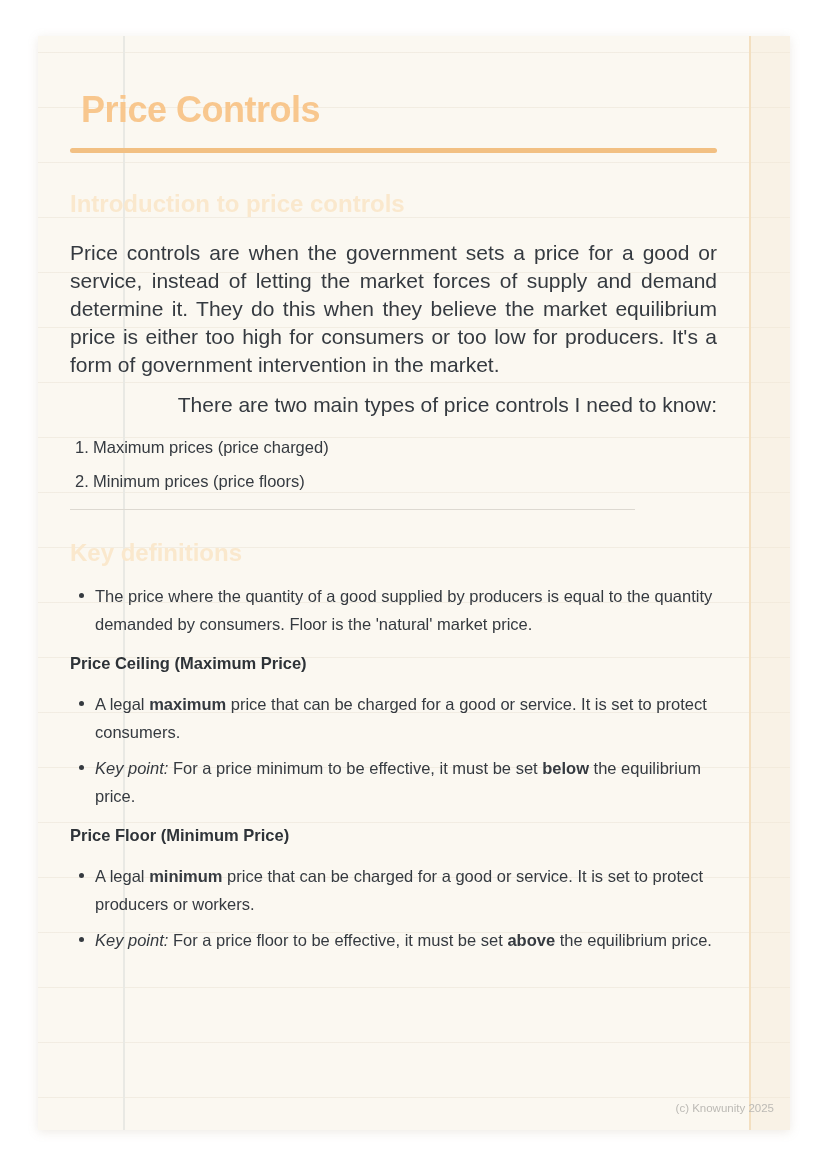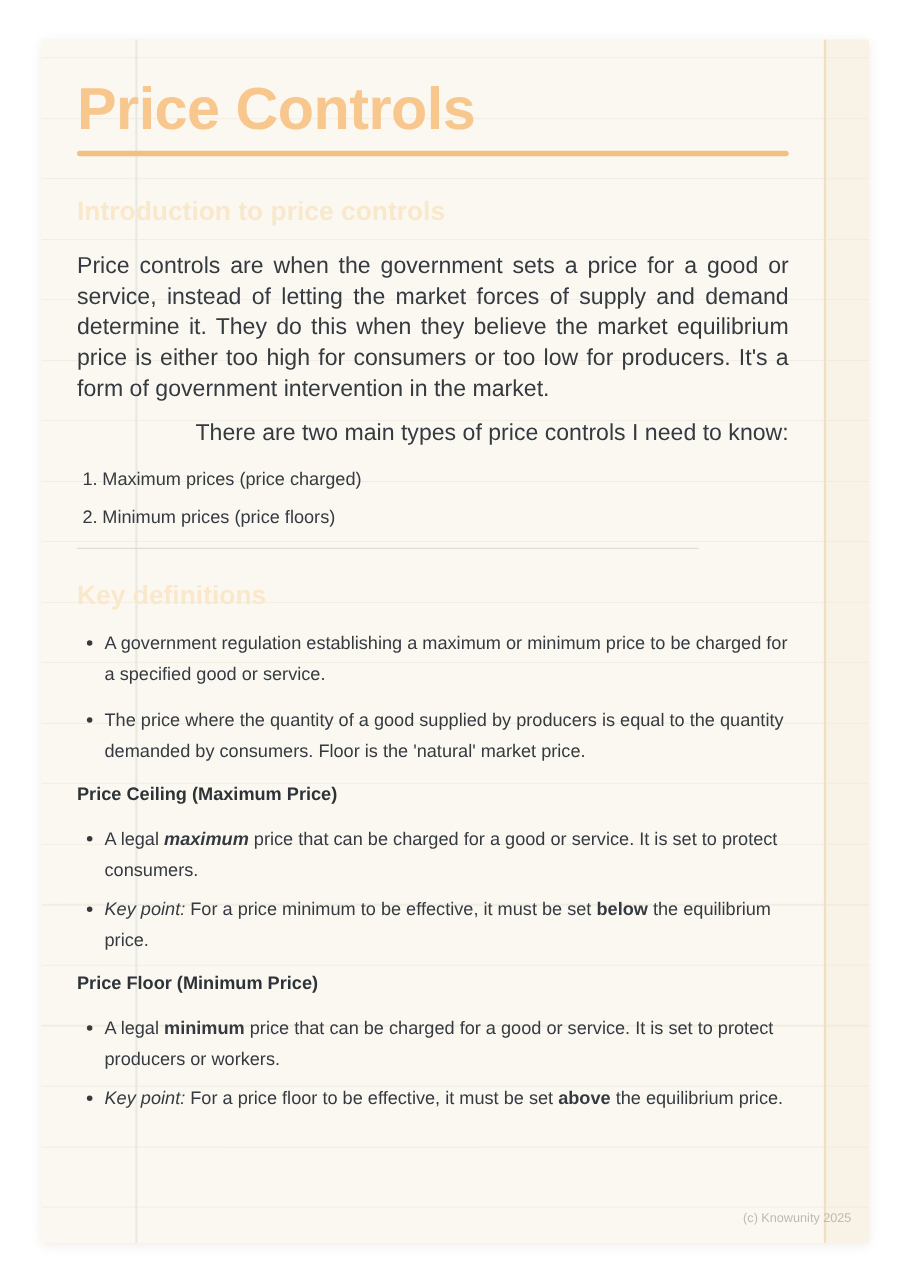--- a/index.html
+++ b/index.html
@@ -37,22 +37,22 @@
   }
   .right-band{
     position:absolute;top:0;bottom:0;left:713px;right:0;
     background:rgba(246,233,208,0.35);
   }
   .content{
     position:relative;
     padding:40px 73px 0 32px;
   }
   .doc-title{
-    margin:0;
-    font-size:54px;
+    margin:11px;
+    font-size:36px;
     line-height:46px;
     font-weight:bold;
     letter-spacing:-0.5px;
     color:var(--title,#F8C78E);
   }
   .accent-bar{
     height:5px;width:647px;
     margin-top:15px;
     border-radius:3px;
     background:var(--accent,#F2C083);
@@ -152,31 +152,28 @@
 
     <ol class="num-list">
       <li>Maximum prices (price charged)</li>
       <li>Minimum prices (price floors)</li>
     </ol>
 
     <div class="divider"></div>
 
     <h2 class="section-heading second">Key definitions</h2>
 
-    <ul class="bullet-list">
-      <li><span>A government regulation establishing a maximum or minimum price to be charged for a specified good or service.</span></li>
-    </ul>
 
     <ul class="bullet-list">
       <li><span>The price where the quantity of a good supplied by producers is equal to the quantity demanded by consumers. Floor is the 'natural' market price.</span></li>
     </ul>
 
     <h3 class="term">Price Ceiling (Maximum Price)</h3>
     <ul class="bullet-list">
-      <li><span>A legal </span><span style="font-weight: bold; font-style: italic;">maximum</span><span> price that can be charged for a good or service. It is set to protect consumers.</span></li>
+      <li><span>A legal </span><span style="font-weight: bold;">maximum</span><span> price that can be charged for a good or service. It is set to protect consumers.</span></li>
       <li><span style="font-style: italic;">Key point:</span><span> For a price minimum to be effective, it must be set </span><span style="font-weight: bold;">below</span><span> the equilibrium price.</span></li>
     </ul>
 
     <h3 class="term">Price Floor (Minimum Price)</h3>
     <ul class="bullet-list">
       <li><span>A legal </span><span style="font-weight: bold;">minimum</span><span> price that can be charged for a good or service. It is set to protect producers or workers.</span></li>
       <li><span style="font-style: italic;">Key point:</span><span> For a price floor to be effective, it must be set </span><span style="font-weight: bold;">above</span><span> the equilibrium price.</span></li>
     </ul>
 
   </div>

